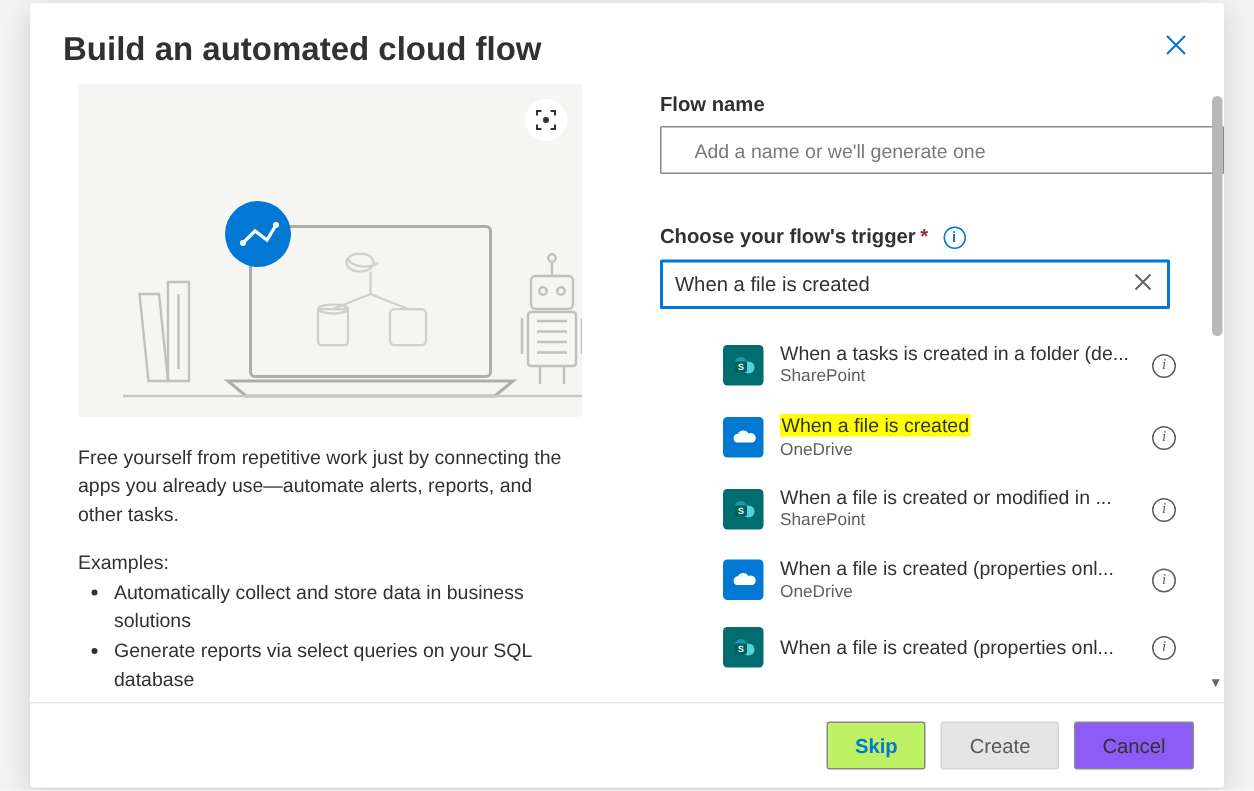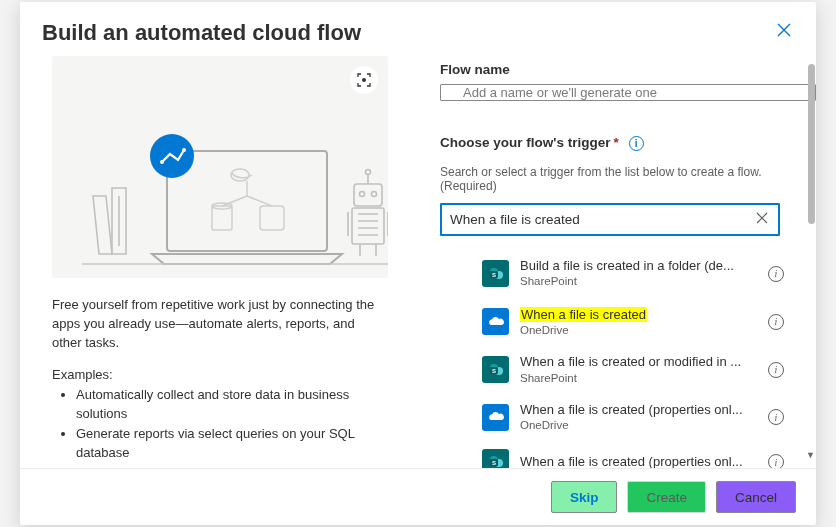--- a/index.html
+++ b/index.html
@@ -252,27 +252,27 @@
     }
     .btn {
       height: 32px;
       padding: 0 18px;
       font-size: 13.5px;
       font-family: inherit;
       cursor: pointer;
       border-radius: 2px;
     }
     .btn-skip {
-      background: #86efac;
+      background: #bef264;
       border: 1px solid #8a8886;
       color: #0078d4;
       font-weight: 600;
     }
     .btn-create {
-      background: #22c55e;
+      background: #e5e5e5;
       border: 1px solid #d6d6d6;
       color: #5a5a5a;
     }
     .btn-cancel {
       background: #8b5cf6;
       border: 1px solid #8a8886;
       color: #323130;
     }
   </style>
 </head>
@@ -356,42 +356,41 @@
 
     <div class="right-col">
       <div class="field-label">Flow name</div>
       <input class="text-input" type="text" placeholder="Add a name or we'll generate one" style="">
 
       <div class="trigger-section">
         <div class="field-label">
           <span>Choose your flow's trigger</span><span class="req">*</span>
           <span class="info-icon">i</span>
         </div>
-        <div class="helper-text">Search or select a trigger from the list below to create a flow. (Required)</div>
         <div class="search-input-wrap">
           <input class="search-input" type="text" value="When a file is created" style="">
           <span class="clear-x">
             <svg width="12" height="12" viewBox="0 0 12 12">
                 <path d="M1 1 L11 11 M11 1 L1 11" stroke="#605e5c" stroke-width="1.2"></path>
               </svg>
           </span>
         </div>
 
         <div class="trigger-list">
           <div class="trigger-item">
             <div class="trigger-icon ic-sharepoint">
               <svg width="16" height="16" viewBox="0 0 16 16">
                   <circle cx="6" cy="6" r="4" fill="#1a9ba1"></circle>
                   <circle cx="11" cy="9" r="4" fill="#56d3d9"></circle>
                   <rect x="2" y="5" width="8" height="7" rx="1" fill="#025e61"></rect>
                   <text x="6" y="10.5" text-anchor="middle" fill="#fff" font-size="6" font-weight="700">S</text>
                 </svg>
             </div>
             <div class="trigger-text">
-              <div class="trigger-title">Build a file is created in a folder (de...</div>
+              <div class="trigger-title">When a tasks is created in a folder (de...</div>
               <div class="trigger-sub">SharePoint</div>
             </div>
             <div class="info-circle">i</div>
           </div>
 
           <div class="trigger-item">
             <div class="trigger-icon ic-onedrive">
               <svg width="18" height="12" viewBox="0 0 18 12">
                   <path d="M4 9a3 3 0 0 1 1-5.8A4 4 0 0 1 12 3a3 3 0 0 1 3 6H4z" fill="#fff"></path>
                 </svg>

